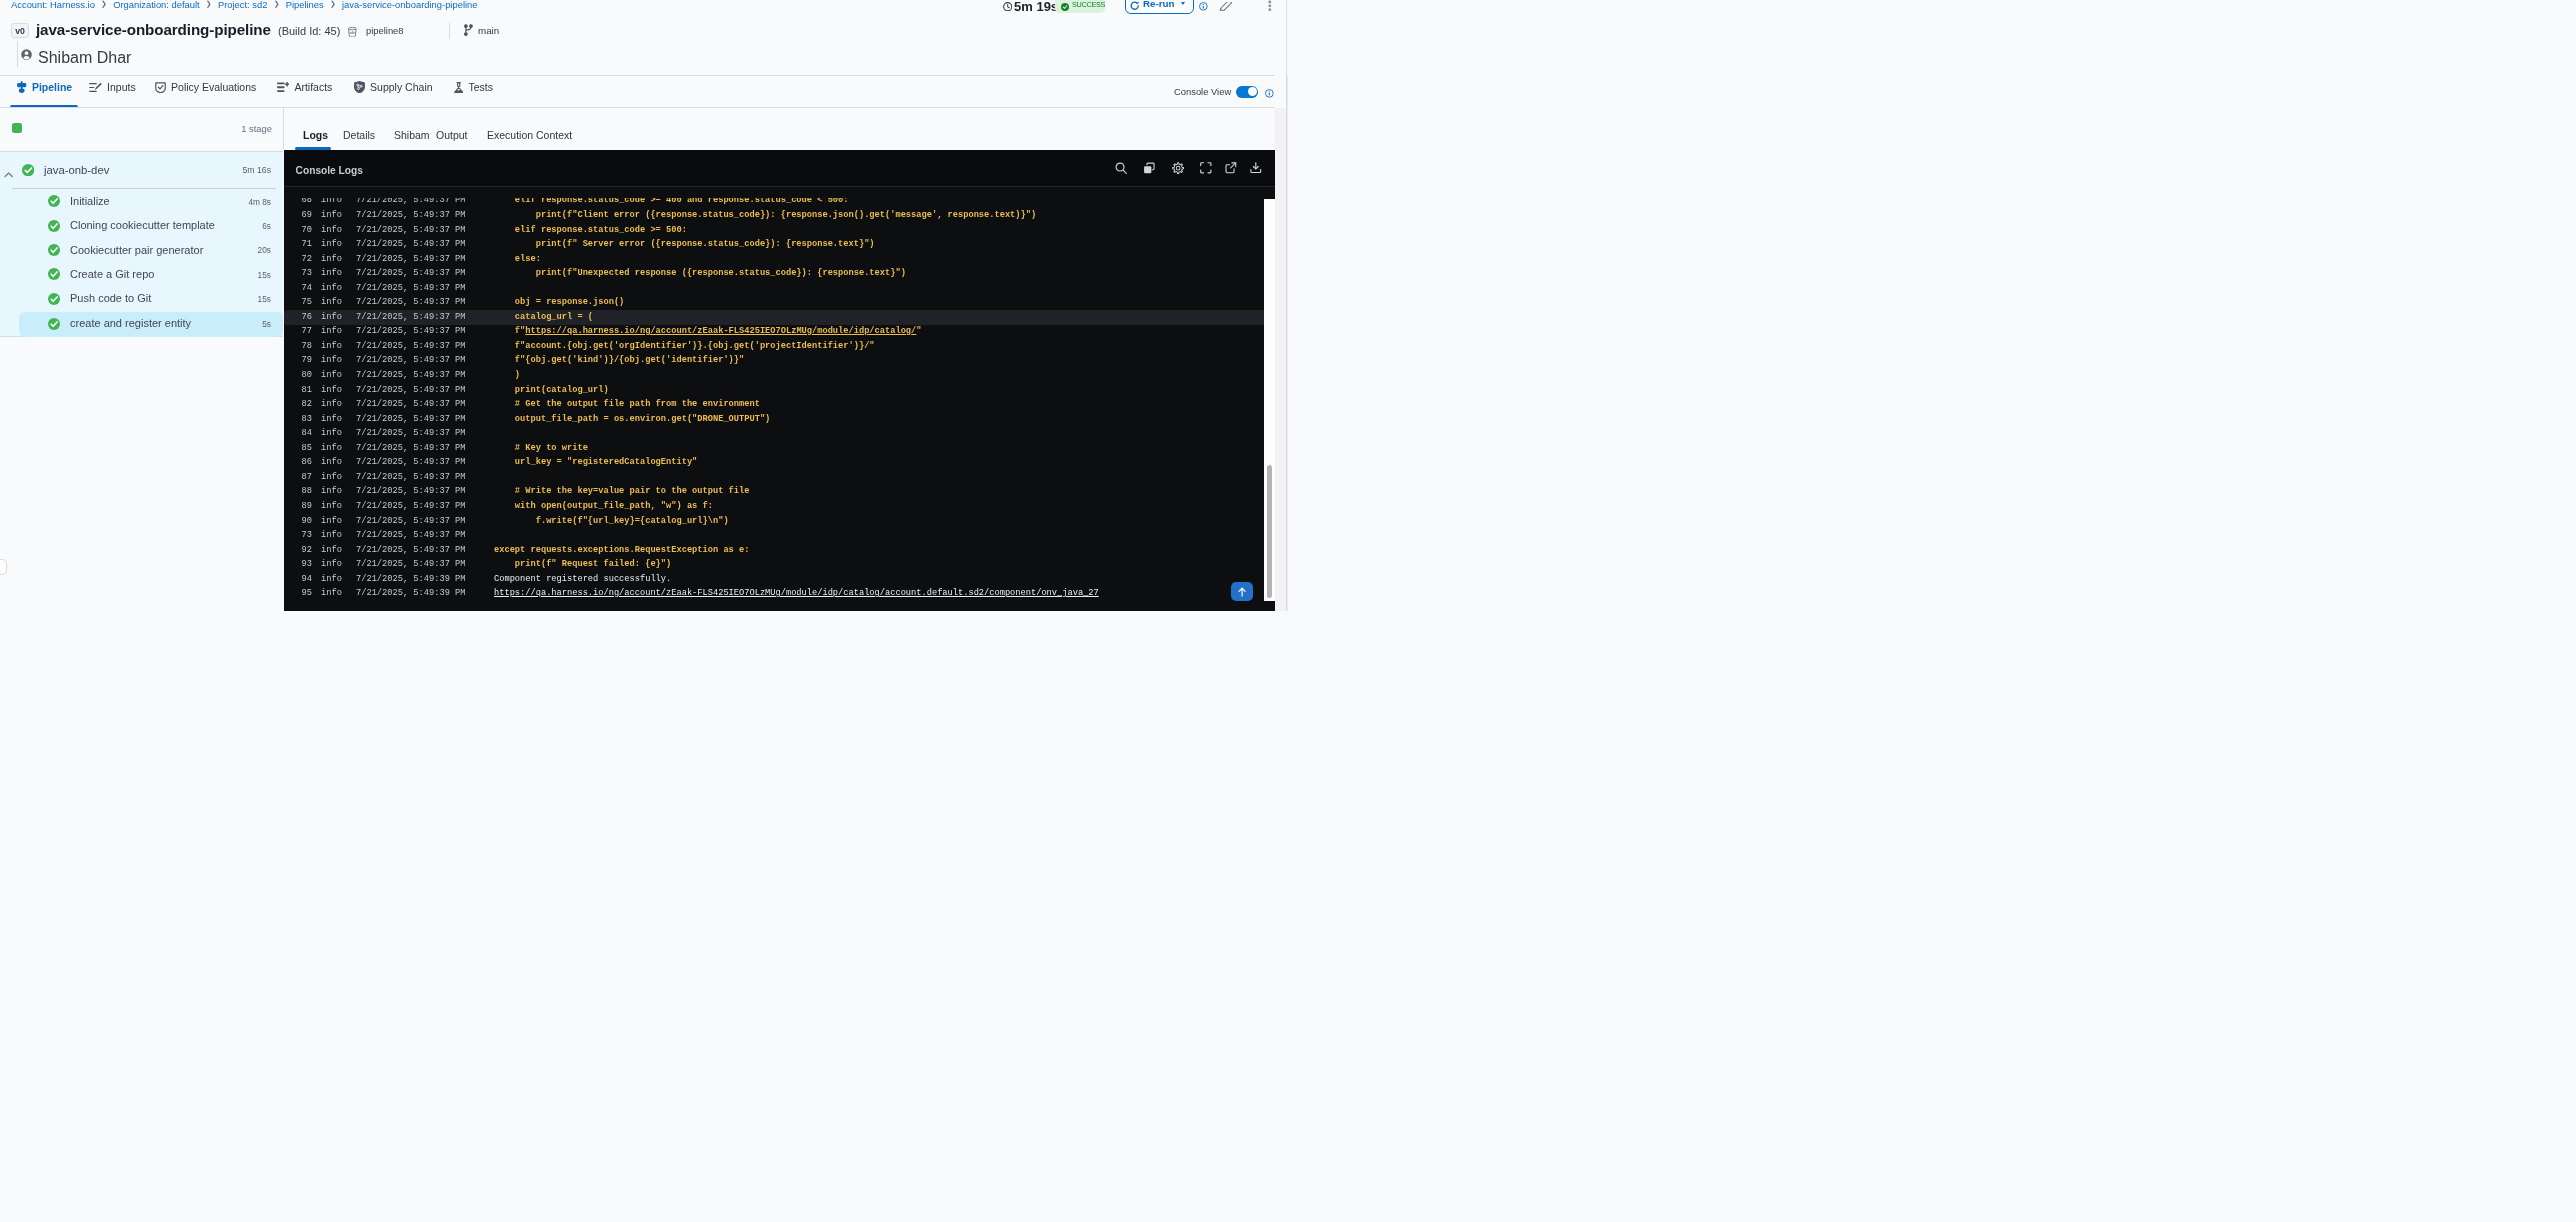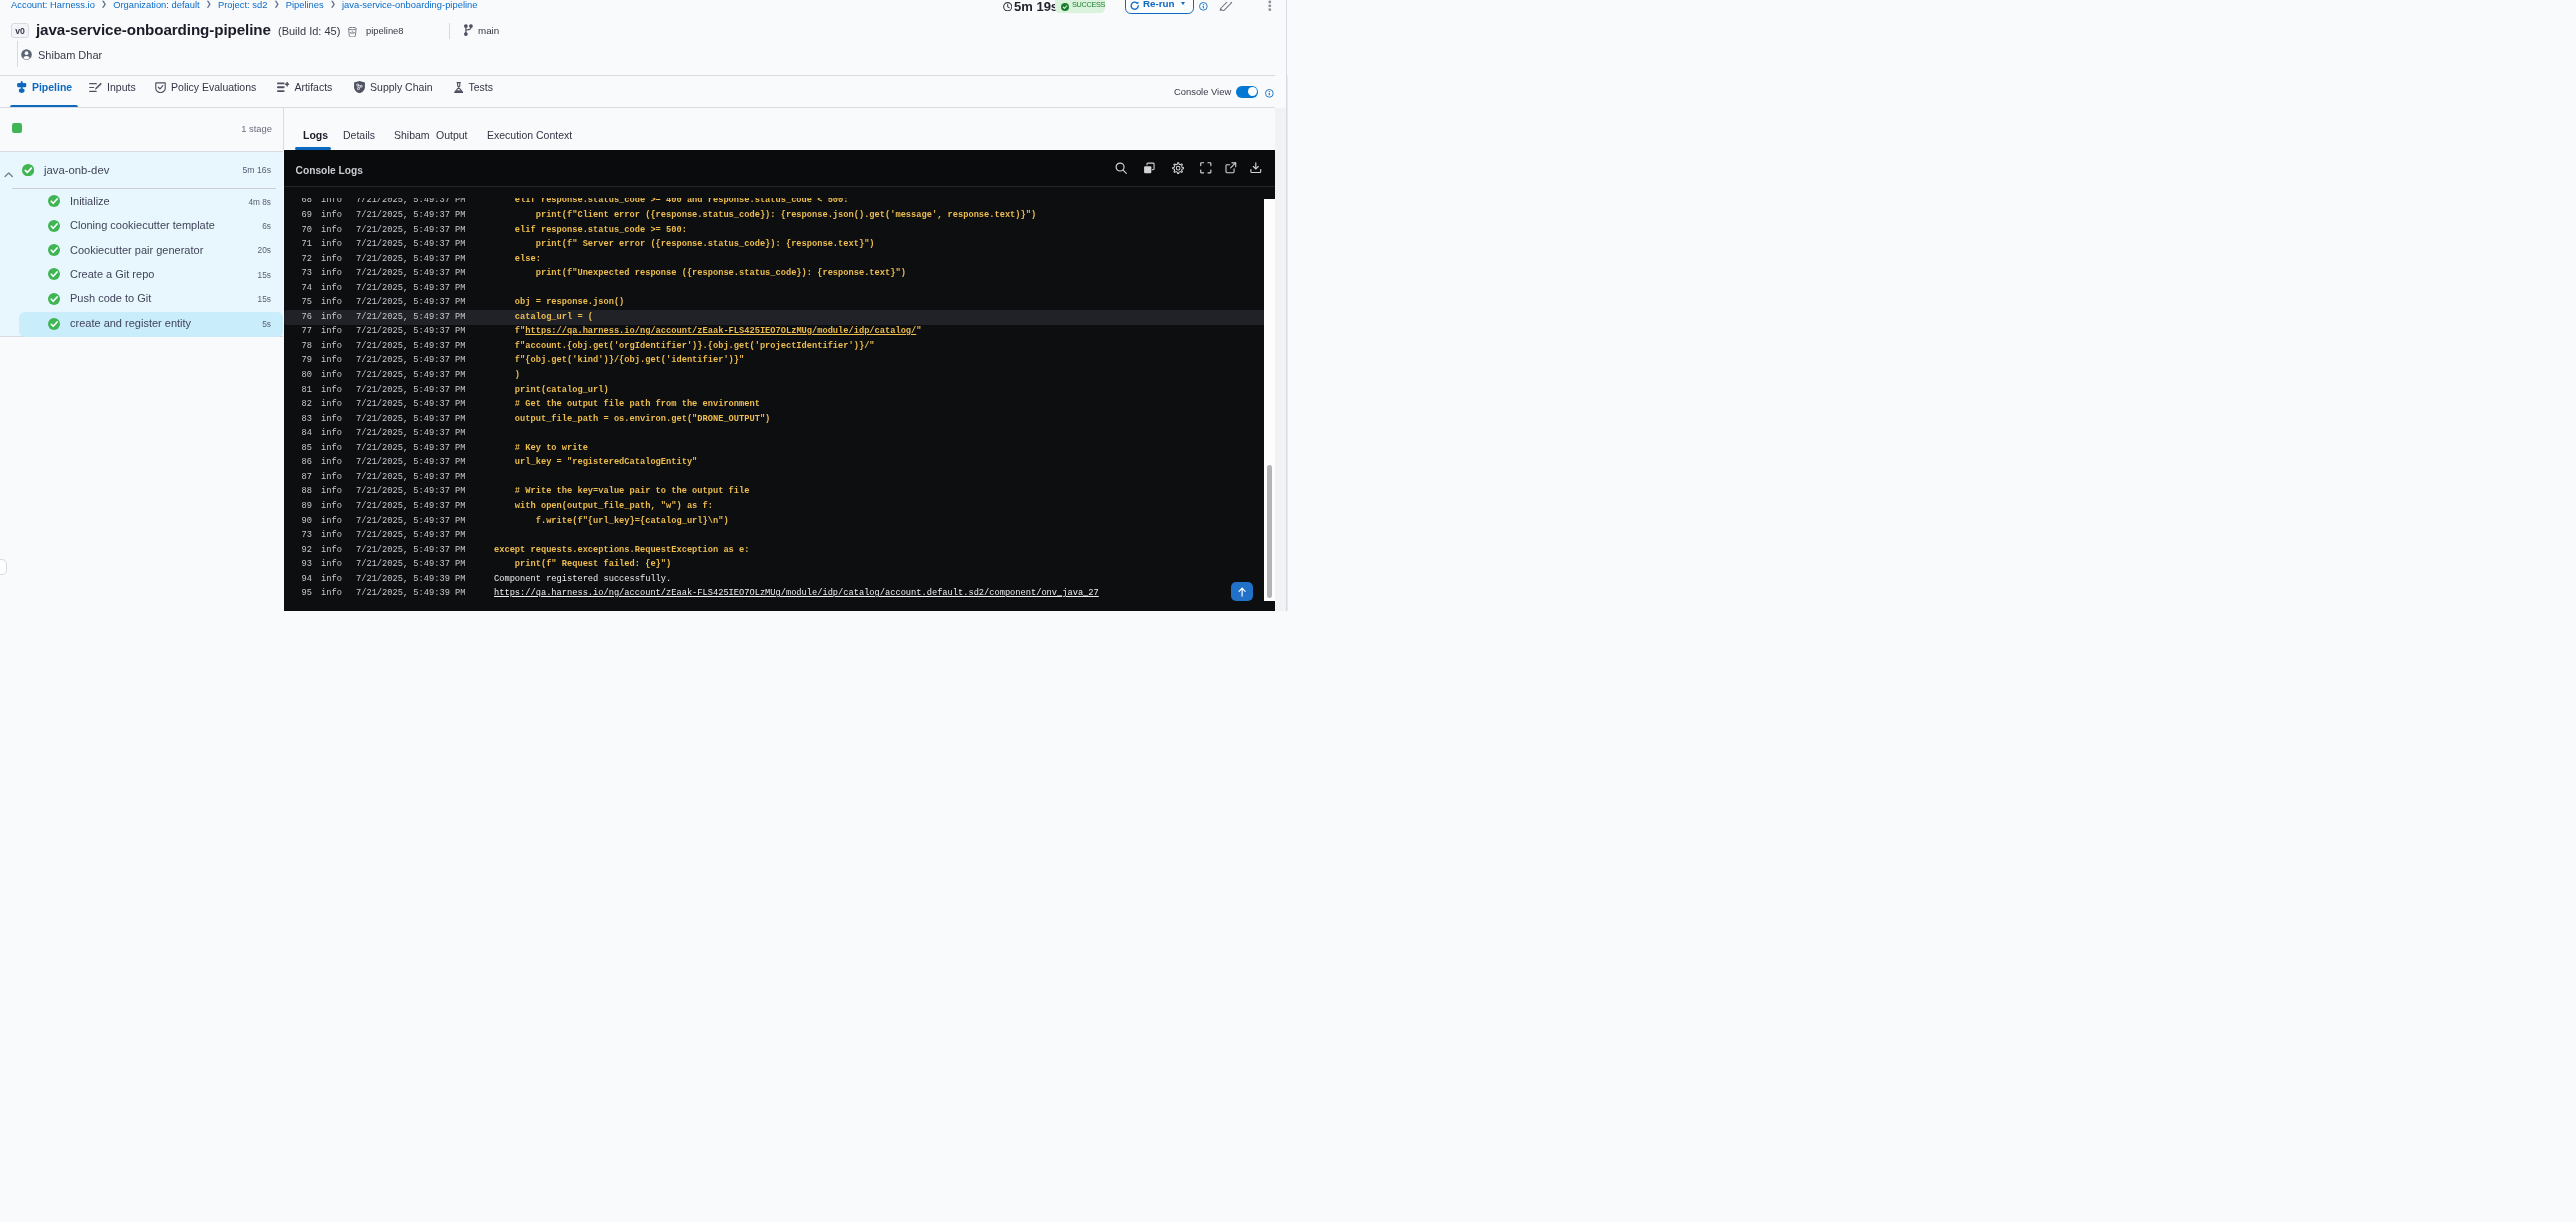--- a/index.html
+++ b/index.html
@@ -7,21 +7,21 @@
 #app{position:relative;width:1288px;height:611px;overflow:hidden}
 .abs{position:absolute}
 #crumbs{position:absolute;left:11px;top:-1.5px;font-size:9.4px;line-height:11.6px;color:#0b6cc8;white-space:nowrap}
 #crumbs .sep{color:#60708e;font-size:7px;padding:0 6.2px;position:relative;top:-1.1px}
 #v0{position:absolute;left:11px;top:22.5px;width:18px;height:15.2px;background:#f3f3fa;border:0.7px solid #d9dae1;border-radius:2.9px;font-size:8.7px;font-weight:bold;color:#383946;text-align:center;line-height:14px}
 #title{position:absolute;left:36px;top:21px;font-size:15.2px;font-weight:bold;color:#1b1c28;letter-spacing:-0.1px}
 #buildid{position:absolute;left:278px;top:25.4px;font-size:11px;color:#383946}
 #pipename{position:absolute;left:366px;top:25.4px;font-size:9.4px;color:#383946}
 #branchname{position:absolute;left:478px;top:25.4px;font-size:9.8px;color:#383946}
 #vline1{position:absolute;left:449px;top:22.5px;width:0.7px;height:16px;background:#d9dae1}
-#author{position:absolute;left:38px;top:49px;font-size:11px;color:#383946}
+#author{position:absolute;left:38px;top:49px;font-size:16px;color:#383946}
 #connector{position:absolute;left:17px;top:41px;width:0.7px;height:26px;background:#d9dae1}
 #hdiv{position:absolute;left:0;top:75px;width:1288px;height:0.7px;background:#d8dae1}
 .tab{position:absolute;top:81px;height:20.3px;font-size:10.5px;font-weight:500;color:#343546;white-space:nowrap}
 .tab svg{vertical-align:-2.2px;margin-right:5.1px}
 #tabPipeline{color:#0d69c0;font-weight:bold}
 #tabunderline{position:absolute;left:10.2px;top:105px;width:68px;height:2.2px;border-radius:2.2px 2.2px 0 0;background:#0d69c0}
 #tabdiv{position:absolute;left:0;top:107px;width:1288px;height:0.7px;background:#dadce3}
 #cvlabel{position:absolute;left:1174px;top:86px;font-size:9.4px;color:#383946}
 #toggle{position:absolute;left:1236px;top:86px;width:22px;height:11.6px;border-radius:5.8px;background:#0278d5}
 #toggle .knob{position:absolute;right:1.1px;top:1.1px;width:9.4px;height:9.4px;border-radius:50%;background:#fff}

